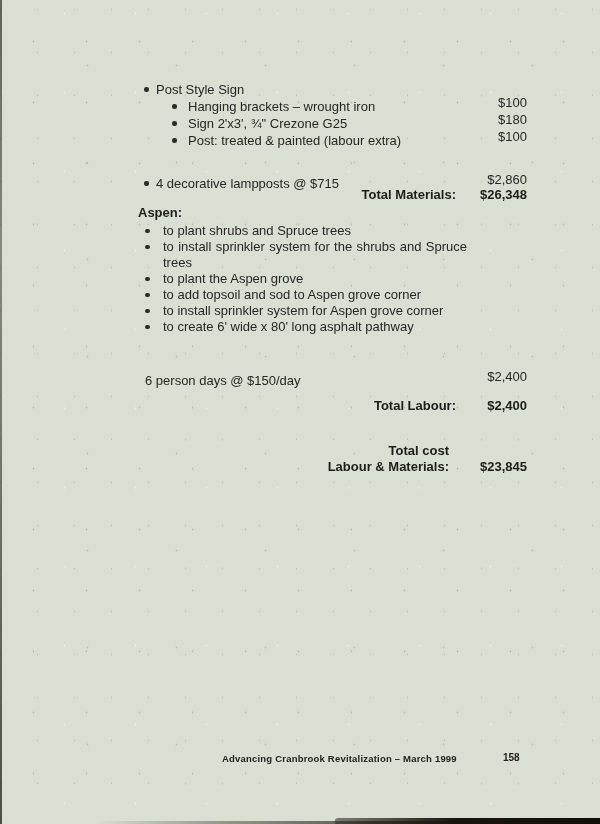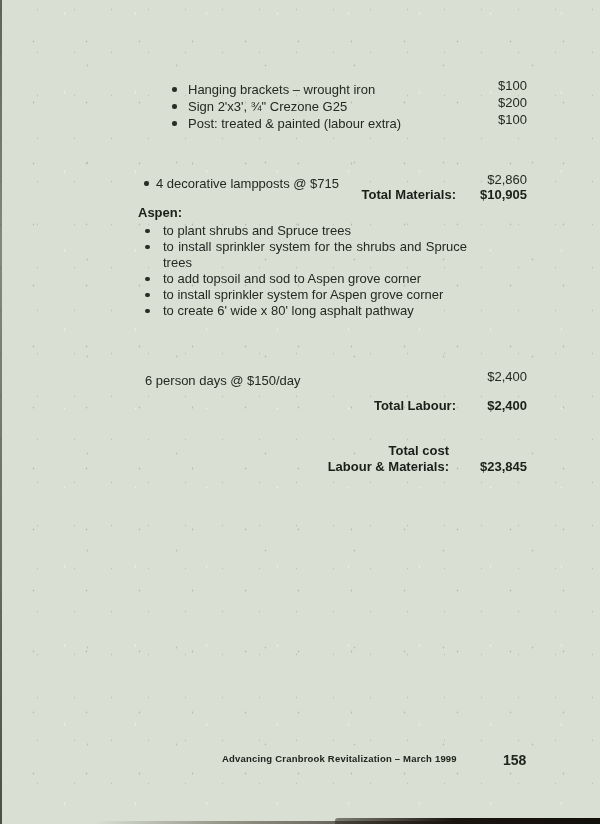--- a/index.html
+++ b/index.html
@@ -41,69 +41,73 @@
   .total-row .tlabel{width:318px;text-align:right;}
   .total-row .tvalue{flex:1;text-align:right;}
 
   .grand{display:flex;font-weight:bold;color:#1c1e18;line-height:16px;}
   .grand .glabels{width:318px;text-align:right;}
   .grand .gvalue{flex:1;text-align:left;align-self:flex-end;}
 
   .heading{font-weight:bold;color:#1c1e18;}
 
   .footer-title{position:absolute;left:222px;top:753px;font-size:9.5px;font-weight:bold;letter-spacing:.2px;color:#22241e;}
-  .footer-page{position:absolute;left:503px;top:752px;font-size:14px;font-weight:bold;color:#22241e;}
+  .footer-page{position:absolute;left:503px;top:752px;font-size:10px;font-weight:bold;color:#22241e;}
 
   
   .edge-left{position:absolute;left:0;top:0;bottom:0;width:2px;
     background:linear-gradient(to bottom, rgba(52,58,46,.75), rgba(60,66,52,.55) 30%, rgba(52,58,46,.7) 70%, rgba(40,44,34,.8));}
   .edge-bottom-thin{position:absolute;bottom:0;left:95px;right:0;height:3px;
     background:linear-gradient(to right, rgba(80,72,55,0), rgba(70,63,48,.45) 25%, rgba(45,40,30,.8) 60%, #181410);}
   .edge-bottom-thick{position:absolute;bottom:0;left:335px;right:0;height:6px;border-radius:3px 0 0 0;
     background:linear-gradient(to right, rgba(50,44,34,.55), #1a150f 45%, #120e0a);}
 </style>
 </head>
 <body>
 
 <div class="scan">
 
   <div class="content">
 
     <ul class="abs" style="top:81px;">
+      <li class="mat-l1">
+        <span>Post Style Sign</span>
+      </li>
       <li class="mat-l2 row">
         <span class="lbl">Hanging brackets – wrought iron</span>
         <span class="price">$100</span>
       </li>
       <li class="mat-l2 row">
         <span class="lbl">Sign 2'x3', ¾" Crezone G25</span>
-        <span class="price">$200</span>
+        <span class="price">$180</span>
       </li>
       <li class="mat-l2 row">
         <span class="lbl">Post: treated &amp; painted (labour extra)</span>
         <span class="price">$100</span>
       </li>
     </ul>
 
     <ul class="abs" style="top:158px;margin-top:17px;">
       <li class="mat-l1 row">
         <span class="lbl">4 decorative lampposts @ $715</span>
         <span class="price">$2,860</span>
       </li>
     </ul>
 
     <div class="abs total-row" style="top:187px;">
       <span class="tlabel">Total Materials:</span>
-      <span class="tvalue">$10,905</span>
+      <span class="tvalue">$26,348</span>
     </div>
 
     <div class="abs heading" style="top:205px;">Aspen:</div>
 
     <ul class="abs labour-list" style="top:223px;">
       <li>to plant shrubs and Spruce trees</li>
       <li>to install sprinkler system for the shrubs and Spruce trees</li>
+      <li>to plant the Aspen grove</li>
       <li>to add topsoil and sod to Aspen grove corner</li>
       <li>to install sprinkler system for Aspen grove corner</li>
       <li>to create 6' wide x 80' long asphalt pathway</li>
     </ul>
 
     <div class="abs row" style="top:373px;">
       <span class="lbl" style="padding-left:7px;">6 person days @ $150/day</span>
       <span class="price">$2,400</span>
     </div>
 

